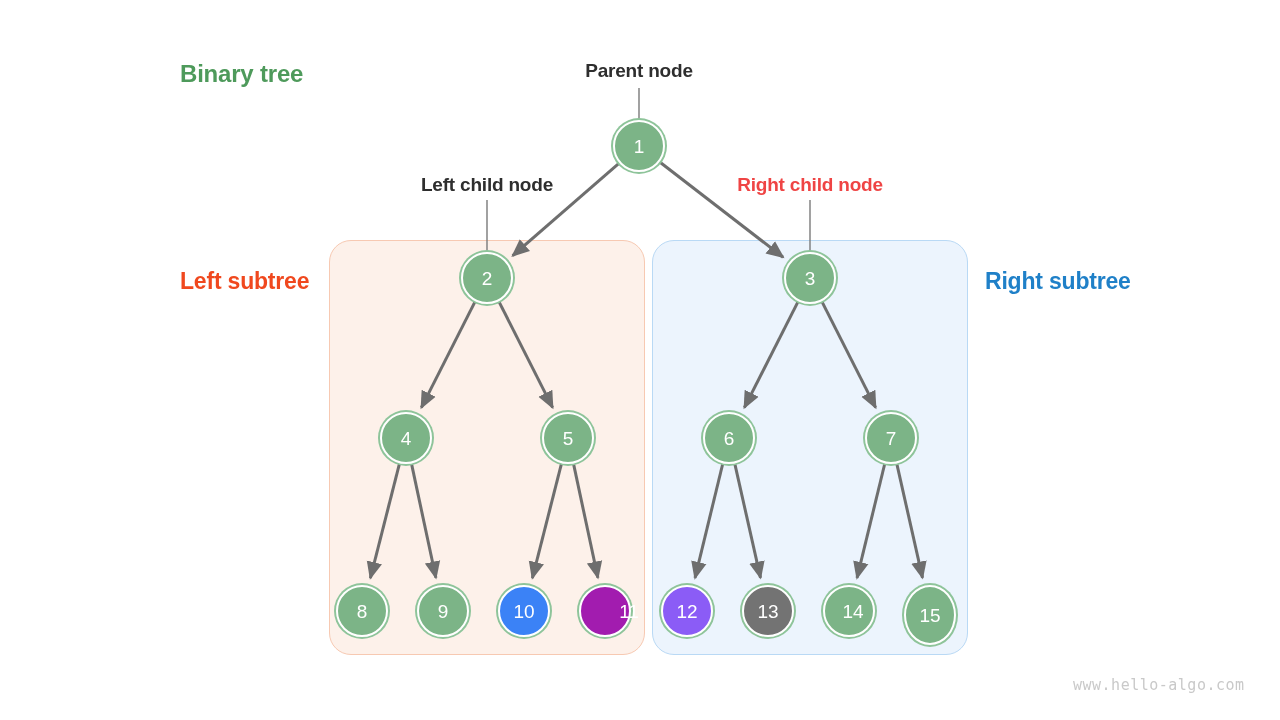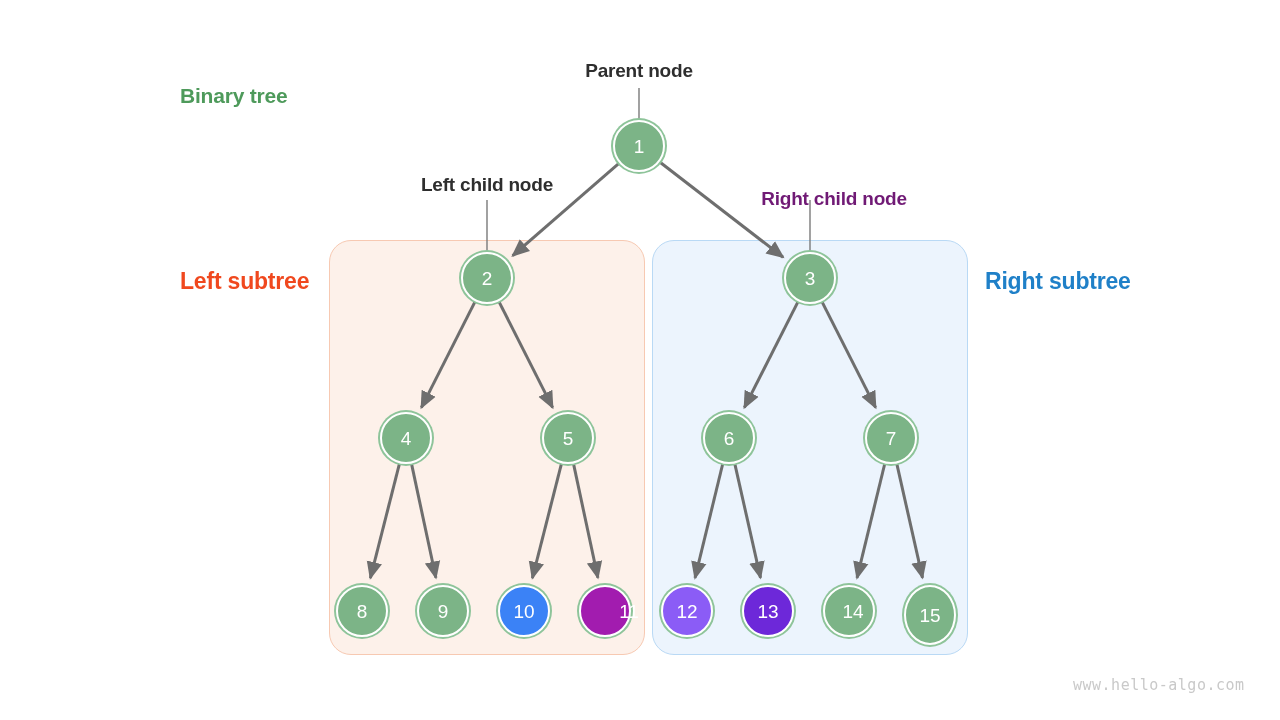--- a/index.html
+++ b/index.html
@@ -29,22 +29,21 @@
     border-radius: 22px;
     box-sizing: border-box;
   }
   .label {
     position: absolute;
     font-weight: bold;
     white-space: nowrap;
     letter-spacing: -0.2px;
   }
   .label-title {
-    font-size: 21px;
-    margin-top: 24px;
+    font-size: 24px;
   }
   .label-anno {
     font-size: 19px;
     color: #2e2e2e;
   }
   .label-side {
     font-size: 23px;
   }
   .node {
     position: absolute;
@@ -134,35 +133,35 @@
       </div>
       <div class="node" style="left: 498px; top: 585px; width: 52px; height: 52px; background: #3b82f6; border: 2px solid rgb(255, 255, 255); box-shadow: rgb(142, 196, 154) 0px 0px 0px 2px; color: rgb(255, 255, 255);">
         <span>10</span>
       </div>
       <div class="node" style="left: 579px; top: 585px; width: 52px; height: 52px; background: #a21caf; border: 2px solid rgb(255, 255, 255); box-shadow: rgb(142, 196, 154) 0px 0px 0px 2px; color: rgb(255, 255, 255); padding-left: 48px;">
         <span>11</span>
       </div>
       <div class="node" style="left: 661px; top: 585px; width: 52px; height: 52px; background: #8b5cf6; border: 2px solid rgb(255, 255, 255); box-shadow: rgb(142, 196, 154) 0px 0px 0px 2px; color: rgb(255, 255, 255);">
         <span>12</span>
       </div>
-      <div class="node" style="left: 742px; top: 585px; width: 52px; height: 52px; background: #6d28d9; border: 2px solid rgb(255, 255, 255); box-shadow: rgb(142, 196, 154) 0px 0px 0px 2px; color: rgb(255, 255, 255);">
+      <div class="node" style="left: 742px; top: 585px; width: 52px; height: 52px; background: #737373; border: 2px solid rgb(255, 255, 255); box-shadow: rgb(142, 196, 154) 0px 0px 0px 2px; color: rgb(255, 255, 255);">
         <span>13</span>
       </div>
       <div class="node" style="left: 823px; top: 585px; width: 52px; height: 52px; background: rgb(124, 180, 135); border: 2px solid rgb(255, 255, 255); box-shadow: rgb(142, 196, 154) 0px 0px 0px 2px; color: rgb(255, 255, 255); padding-left: 8px;">
         <span>14</span>
       </div>
       <div class="node" style="left: 904px; top: 585px; width: 52px; height: 60px; background: rgb(124, 180, 135); border: 2px solid rgb(255, 255, 255); box-shadow: rgb(142, 196, 154) 0px 0px 0px 2px; color: rgb(255, 255, 255); justify-content: center;">
         <span>15</span>
       </div>
     </div>
 
   <div id="anno-text-layer">
       <div class="label label-anno" style="left: 639px; top: 60px; transform: translateX(-50%); color: rgb(46, 46, 46);">Parent node</div>
       <div class="label label-anno" style="left: 487px; top: 174px; transform: translateX(-50%); color: rgb(46, 46, 46);">Left child node</div>
-      <div class="label label-anno" style="left: 810px; top: 188px; transform: translateX(-50%); color: #701a75; margin-left: 24px;">Right child node</div>
+      <div class="label label-anno" style="left: 810px; top: 174px; transform: translateX(-50%); color: #ef4444;">Right child node</div>
     </div>
 
   <div class="label label-title" id="title-label" style="left: 180px; top: 60px; color: rgb(78, 154, 91);">Binary tree</div>
 
   <div class="label label-side" id="left-subtree-label" style="left: 180px; top: 268px; color: rgb(240, 72, 30);">Left subtree</div>
 
   <div class="label label-side" id="right-subtree-label" style="left: 985px; top: 268px; color: rgb(31, 128, 200);">Right subtree</div>
 
   <div class="watermark" id="watermark" style="left: 1073px; top: 676px; color: rgb(201, 201, 201);">www.hello-algo.com</div>
 </div>

